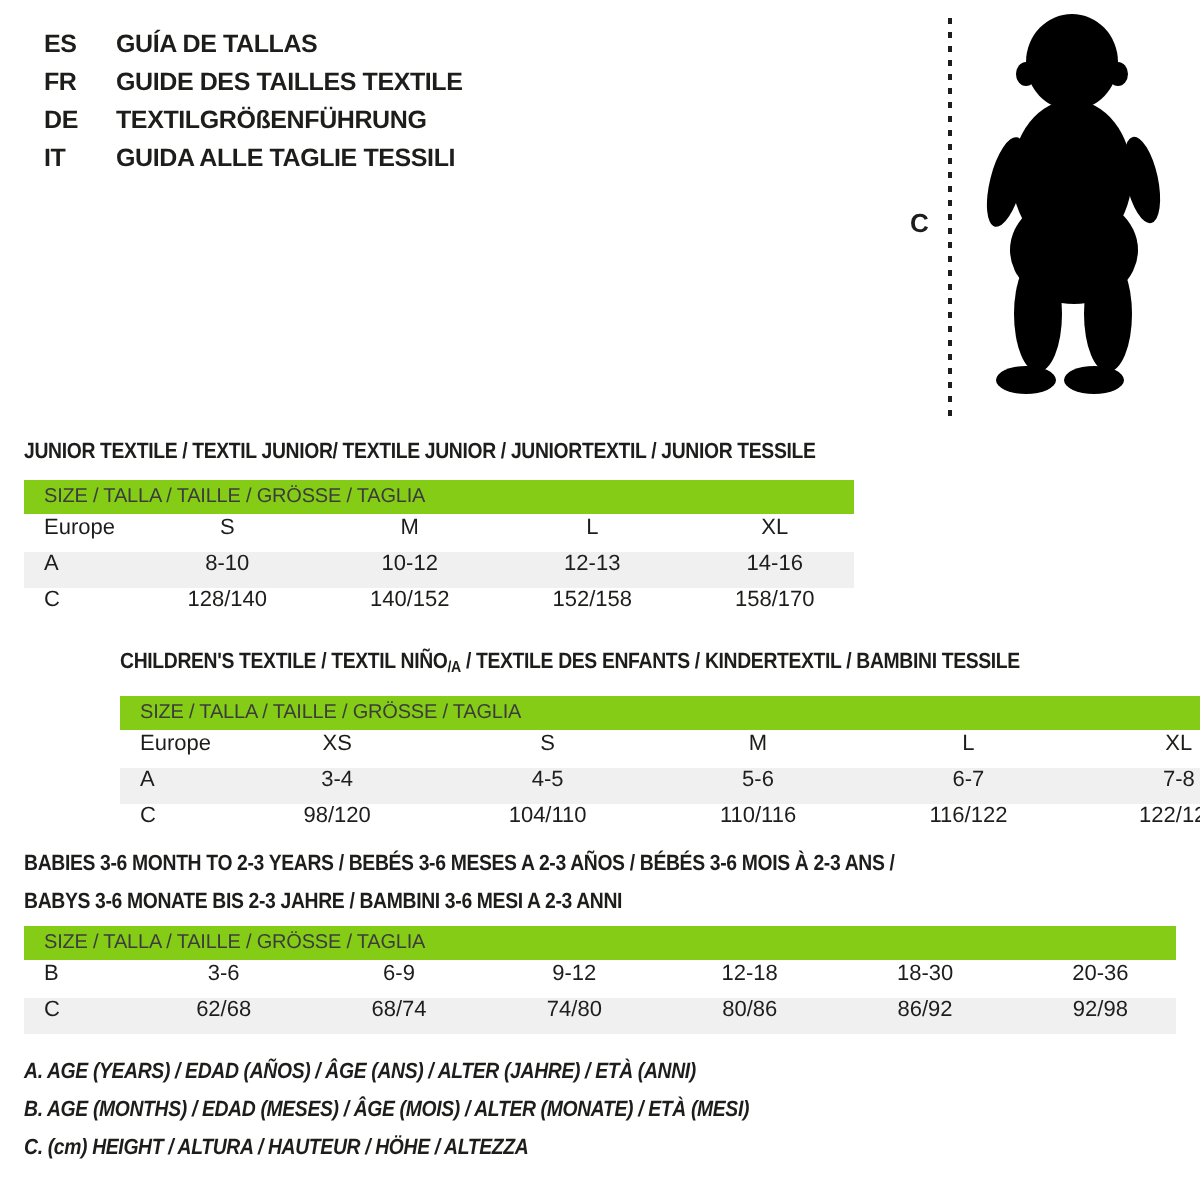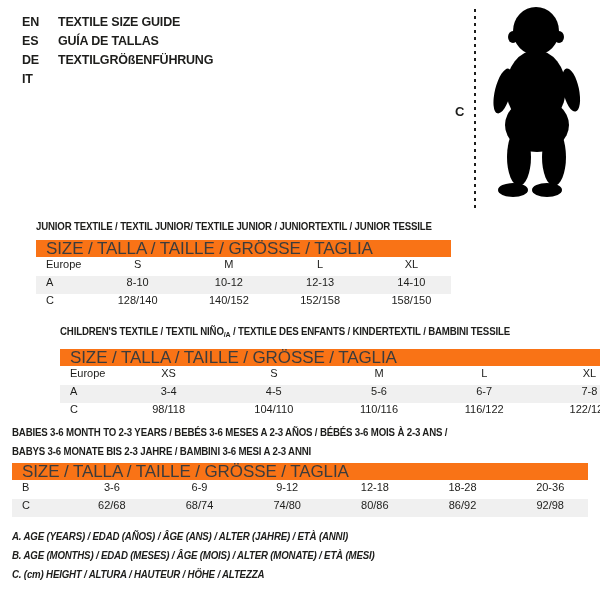--- a/index.html
+++ b/index.html
@@ -23,65 +23,66 @@
   
   .baby-figure { position: absolute; left: 450px; top: 4px; width: 148px; height: 212px; }
   .measure-line { position: absolute; left: 24px; top: 5px; width: 2px; height: 202px;
                   background: repeating-linear-gradient(to bottom, #1d1d1b 0 3px, transparent 3px 7px); }
   .height-label { position: absolute; left: 5px; top: 100px;
                   font-weight: bold; font-size: 13px; }
   .baby-svg { position: absolute; left: 36px; top: 2px; }
 
   
   .sec { position: absolute; left: 12px; }
-  .sec-junior   { top: 217px; width: 415px; margin-left: 24px; }
+  .sec-junior   { top: 217px; width: 415px; }
   .sec-children { top: 322px; width: 576px; margin-left: 48px; }
   .sec-babies   { top: 423px; width: 576px; }
 
   .sec-title { font-weight: bold; font-size: 11px; line-height: 18px;
                letter-spacing: -0.2px; white-space: nowrap;
                transform: scaleX(0.88); transform-origin: 0 50%;
                margin: 0 0 5px 0; }
   .sec-title-2line { line-height: 19px; margin-bottom: 2px; transform-origin: 0 0; }
   .sub-a { font-size: 8px; vertical-align: -2px; }
 
-  .size-bar { height: 17px; line-height: 17px; background: #f97316;
-              color: #3c3c3c; font-size: 17px; padding-left: 10px;
+  .size-bar { height: 17px; line-height: 17px; background: #84cc16;
+              color: #3c3c3c; font-size: 10px; padding-left: 10px;
               letter-spacing: -0.1px; white-space: nowrap; overflow: hidden; }
 
   .tbl { width: 100%; margin-top: 1px; }
   .tr { display: flex; height: 18px; align-items: flex-start; font-size: 11px; gap: 12px; }
   .tr-alt { background: #f0f0f0; }
   .td-label { width: 50px; flex: none; padding-left: 10px; }
   .td { flex: 1; text-align: center; }
 
   
   .notes { position: absolute; left: 12px; top: 527px; font-style: italic; }
   .note-line { font-weight: bold; font-size: 11px; line-height: 19px;
                letter-spacing: -0.2px; white-space: nowrap;
                transform: scaleX(0.88); transform-origin: 0 0; }
 </style>
 </head>
 <body>
 
 <div class="lang-header">
   <div class="lang-row">
-    <span class="lang-code">EN</span>
-    <span class="lang-title">TEXTILE SIZE GUIDE</span>
+    <span class="lang-code">ES</span>
+    <span class="lang-title">GUÍA DE TALLAS</span>
   </div>
   <div class="lang-row">
-    <span class="lang-code">ES</span>
-    <span class="lang-title">GUÍA DE TALLAS</span>
+    <span class="lang-code">FR</span>
+    <span class="lang-title">GUIDE DES TAILLES TEXTILE</span>
   </div>
   <div class="lang-row">
     <span class="lang-code">DE</span>
     <span class="lang-title">TEXTILGRÖßENFÜHRUNG</span>
   </div>
   <div class="lang-row">
     <span class="lang-code">IT</span>
+    <span class="lang-title">GUIDA ALLE TAGLIE TESSILI</span>
   </div>
 </div>
 
 <div class="baby-figure">
   <div class="measure-line"></div>
   <span class="height-label">C</span>
   <svg class="baby-svg" width="105" height="200" viewBox="0 0 105 200" aria-hidden="true">
     <g fill="#000000">
       <ellipse cx="50" cy="25" rx="23" ry="24"></ellipse>
       <ellipse cx="27" cy="31" rx="5" ry="6"></ellipse>
@@ -107,28 +108,28 @@
       <span class="td">S</span>
       <span class="td">M</span>
       <span class="td">L</span>
       <span class="td">XL</span>
     </div>
     <div class="tr tr-alt">
       <span class="td-label">A</span>
       <span class="td">8-10</span>
       <span class="td">10-12</span>
       <span class="td">12-13</span>
-      <span class="td">14-10</span>
+      <span class="td">14-16</span>
     </div>
     <div class="tr">
       <span class="td-label">C</span>
       <span class="td">128/140</span>
       <span class="td">140/152</span>
       <span class="td">152/158</span>
-      <span class="td">158/150</span>
+      <span class="td">158/170</span>
     </div>
   </div>
 </div>
 
 <div class="sec sec-children">
   <h2 class="sec-title"><span>CHILDREN'S TEXTILE / TEXTIL NIÑO</span><span class="sub-a">/A</span><span> / TEXTILE DES ENFANTS / KINDERTEXTIL / BAMBINI TESSILE</span></h2>
   <div class="size-bar">SIZE / TALLA / TAILLE / GRÖSSE / TAGLIA</div>
   <div class="tbl">
     <div class="tr">
       <span class="td-label">Europe</span>
@@ -141,21 +142,21 @@
     <div class="tr tr-alt">
       <span class="td-label">A</span>
       <span class="td">3-4</span>
       <span class="td">4-5</span>
       <span class="td">5-6</span>
       <span class="td">6-7</span>
       <span class="td">7-8</span>
     </div>
     <div class="tr">
       <span class="td-label">C</span>
-      <span class="td">98/118</span>
+      <span class="td">98/120</span>
       <span class="td">104/110</span>
       <span class="td">110/116</span>
       <span class="td">116/122</span>
       <span class="td">122/128</span>
     </div>
   </div>
 </div>
 
 <div class="sec sec-babies">
   <h2 class="sec-title sec-title-2line">
@@ -163,21 +164,21 @@
     <span style="display:block">BABYS 3-6 MONATE BIS 2-3 JAHRE / BAMBINI 3-6 MESI A 2-3 ANNI</span>
   </h2>
   <div class="size-bar">SIZE / TALLA / TAILLE / GRÖSSE / TAGLIA</div>
   <div class="tbl">
     <div class="tr">
       <span class="td-label">B</span>
       <span class="td">3-6</span>
       <span class="td">6-9</span>
       <span class="td">9-12</span>
       <span class="td">12-18</span>
-      <span class="td">18-28</span>
+      <span class="td">18-30</span>
       <span class="td">20-36</span>
     </div>
     <div class="tr tr-alt">
       <span class="td-label">C</span>
       <span class="td">62/68</span>
       <span class="td">68/74</span>
       <span class="td">74/80</span>
       <span class="td">80/86</span>
       <span class="td">86/92</span>
       <span class="td">92/98</span>

